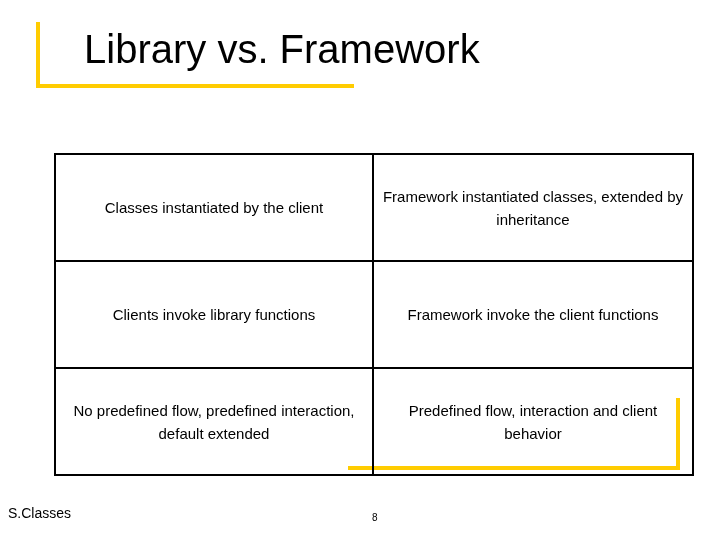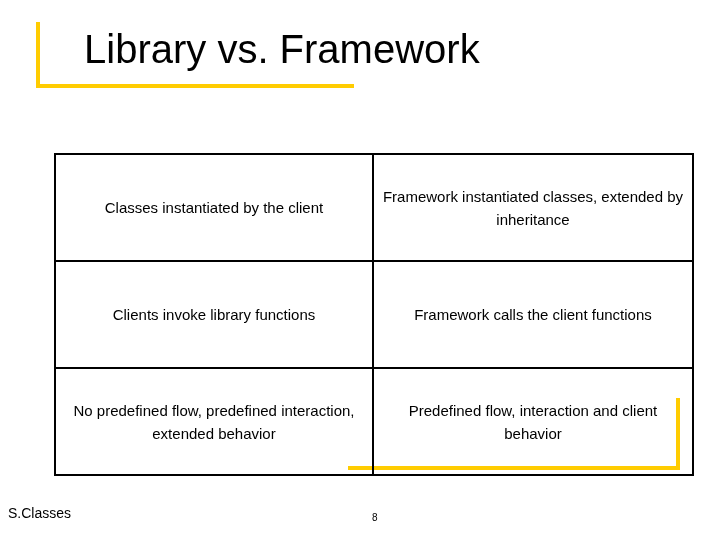--- a/index.html
+++ b/index.html
@@ -136,24 +136,24 @@
   <div class="title">Library vs. Framework</div>
 
   <table class="compare-table">
     <tbody>
       <tr>
         <td class="left-cell">Classes instantiated by the client</td>
         <td class="right-cell">Framework instantiated classes, extended by inheritance</td>
       </tr>
       <tr class="row-tall">
         <td class="left-cell">Clients invoke library functions</td>
-        <td class="right-cell">Framework calls the client functions</td>
+        <td class="right-cell">Framework invoke the client functions</td>
       </tr>
       <tr class="row-tall">
-        <td class="left-cell">No predefined flow, predefined interaction, extended behavior</td>
+        <td class="left-cell">No predefined flow, predefined interaction, default extended</td>
         <td class="right-cell">Predefined flow, interaction and client behavior</td>
       </tr>
     </tbody>
   </table>
 
   <div class="footer-author">S.Classes</div>
   <div class="footer-page">8</div>
 
 
 </div>

